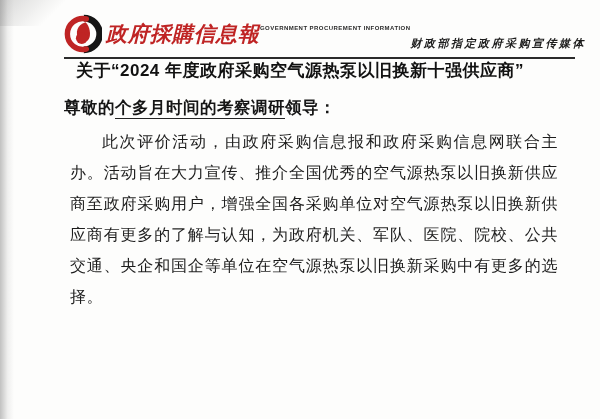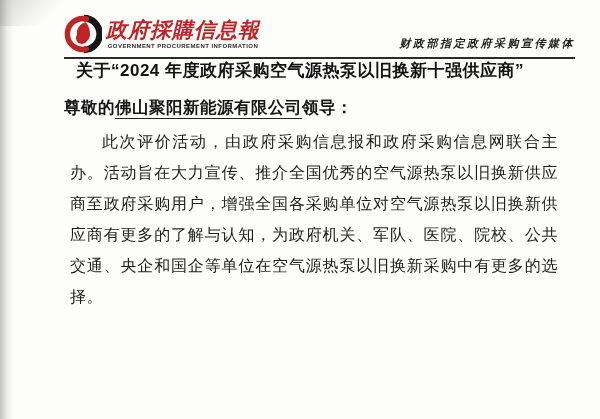--- a/index.html
+++ b/index.html
@@ -24,21 +24,21 @@
   }
   
   header {
     display:flex; justify-content:space-between; align-items:flex-end;
     margin:14px 25px 0 64px;
     border-bottom:2.5px solid #2b2b2b;
     padding-bottom:3px;
   }
   .brand { display:flex; align-items:center; gap:4px; }
   .logo-mark { width:38px; height:40px; display:inline-block; }
-  .brand-text { display:flex; flex-direction:column;align-items:center; }
+  .brand-text { display:flex; flex-direction:row; }
   .brand-title {
     font-family:"Liberation Serif", serif;
     font-style:italic; font-weight:700;
     font-size:21px; line-height:22px;
     letter-spacing:1px;
     color:#bf2424;
     white-space:nowrap;
   }
   .brand-sub {
     font-family:"Liberation Sans", sans-serif;
@@ -100,17 +100,17 @@
       </div>
     </div>
     <div class="tagline">财政部指定政府采购宣传媒体</div>
   </header>
 
   <main>
     <h1 class="doc-title">
       <span class="t1">关于“2024 年度政府采购空气源热泵以旧换新十强供应商”</span>
     </h1>
 
-    <p class="salutation"><span>尊敬的</span><span class="company">佛山聚阳新能源有限公司</span><span>领导：</span></p>
+    <p class="salutation"><span>尊敬的</span><span class="company">个多月时间的考察调研</span><span>领导：</span></p>
 
     <p class="body-para">此次评价活动，由政府采购信息报和政府采购信息网联合主办。活动旨在大力宣传、推介全国优秀的空气源热泵以旧换新供应商至政府采购用户，增强全国各采购单位对空气源热泵以旧换新供应商有更多的了解与认知，为政府机关、军队、医院、院校、公共交通、央企和国企等单位在空气源热泵以旧换新采购中有更多的选择。</p>
   </main>
 </div>
 
 </body></html>

